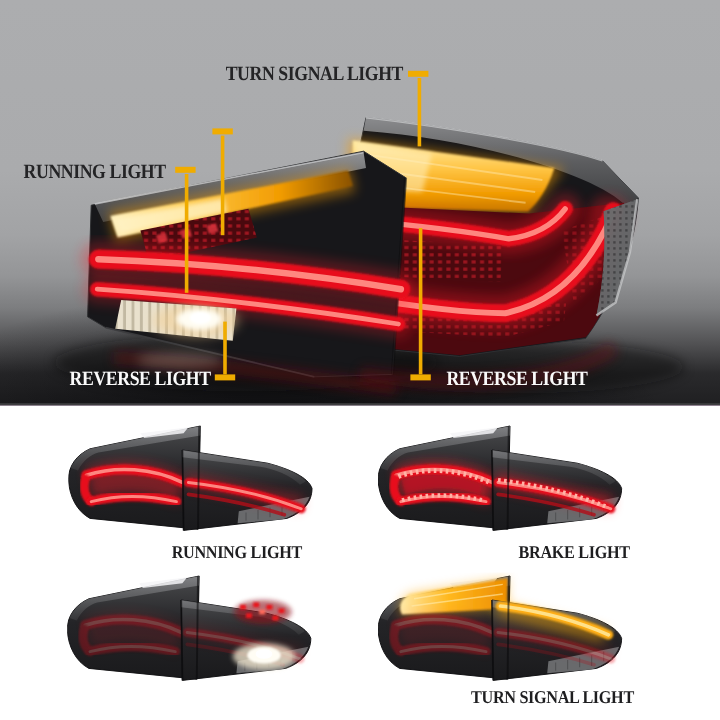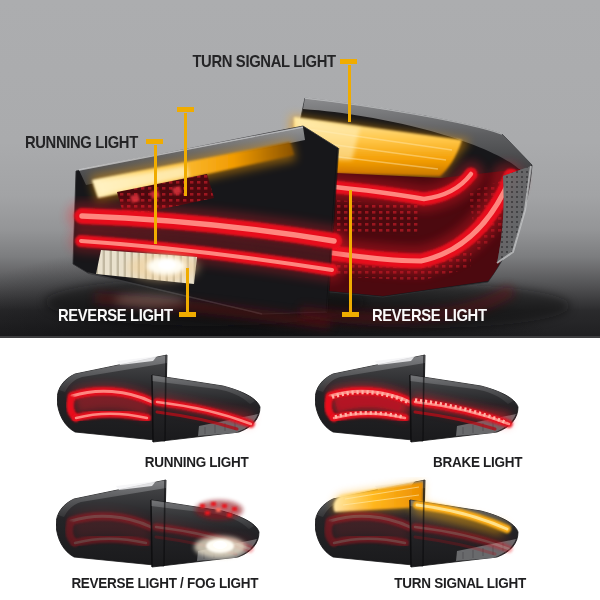--- a/index.html
+++ b/index.html
@@ -1,17 +1,17 @@
 <!DOCTYPE html>
 <html><head>
 <meta charset="utf-8">
 <style>
   html,body{margin:0;padding:0;background:#fff;}
   .stage{position:relative;width:600px;height:600px;overflow:hidden;background:#a21caf;
-         font-family:Liberation Sans, sans-serif;}
+         font-family:Liberation Serif, serif;}
   
   .photo{position:absolute;left:0;top:0;width:600px;height:338px;
     background:
       radial-gradient(90% 60% at 38% 108%, rgba(8,8,10,.85) 0%, rgba(8,8,10,0) 62%),
       linear-gradient(180deg,#ACADAF 0%,#AAABAD 42%,#A2A3A5 58%,#949597 68%,
                       #7C7D7F 76%,#505052 85%,#2A2A2C 92%,#1F1F21 100%);}
   .photo::after{content:"";position:absolute;left:0;bottom:0;width:100%;height:2px;
     background:#3E3E40;}
   .photoArt{position:absolute;left:0;top:0;width:600px;height:338px;display:block;}
   
@@ -148,21 +148,20 @@
       </svg>
     <svg class="mini mode-reverse m-bl" viewBox="0 0 205 92">
         <use href="#lampset"></use>
       </svg>
     <svg class="mini mode-turn m-br" viewBox="0 0 205 92">
         <use href="#lampset"></use>
       </svg>
 
     <span class="glabel g-run"><span class="sx">RUNNING LIGHT</span></span>
     <span class="glabel g-brake"><span class="sx">BRAKE LIGHT</span></span>
-    <span class="glabel g-rev"><span class="sx">REVERSE LIGHT / FOG LIGHT</span></span>
     <span class="glabel g-turn"><span class="sx">TURN SIGNAL LIGHT</span></span>
   </div>
 
   <svg class="defsvg" aria-hidden="true">
     <defs>
       <linearGradient id="gTop" x1="0" y1="0" x2="0" y2="1">
         <stop offset="0" stop-color="#A7A8AA"></stop>
           <stop offset=".5" stop-color="#6E6F71"></stop>
           <stop offset="1" stop-color="#48494B"></stop>
       </linearGradient>

